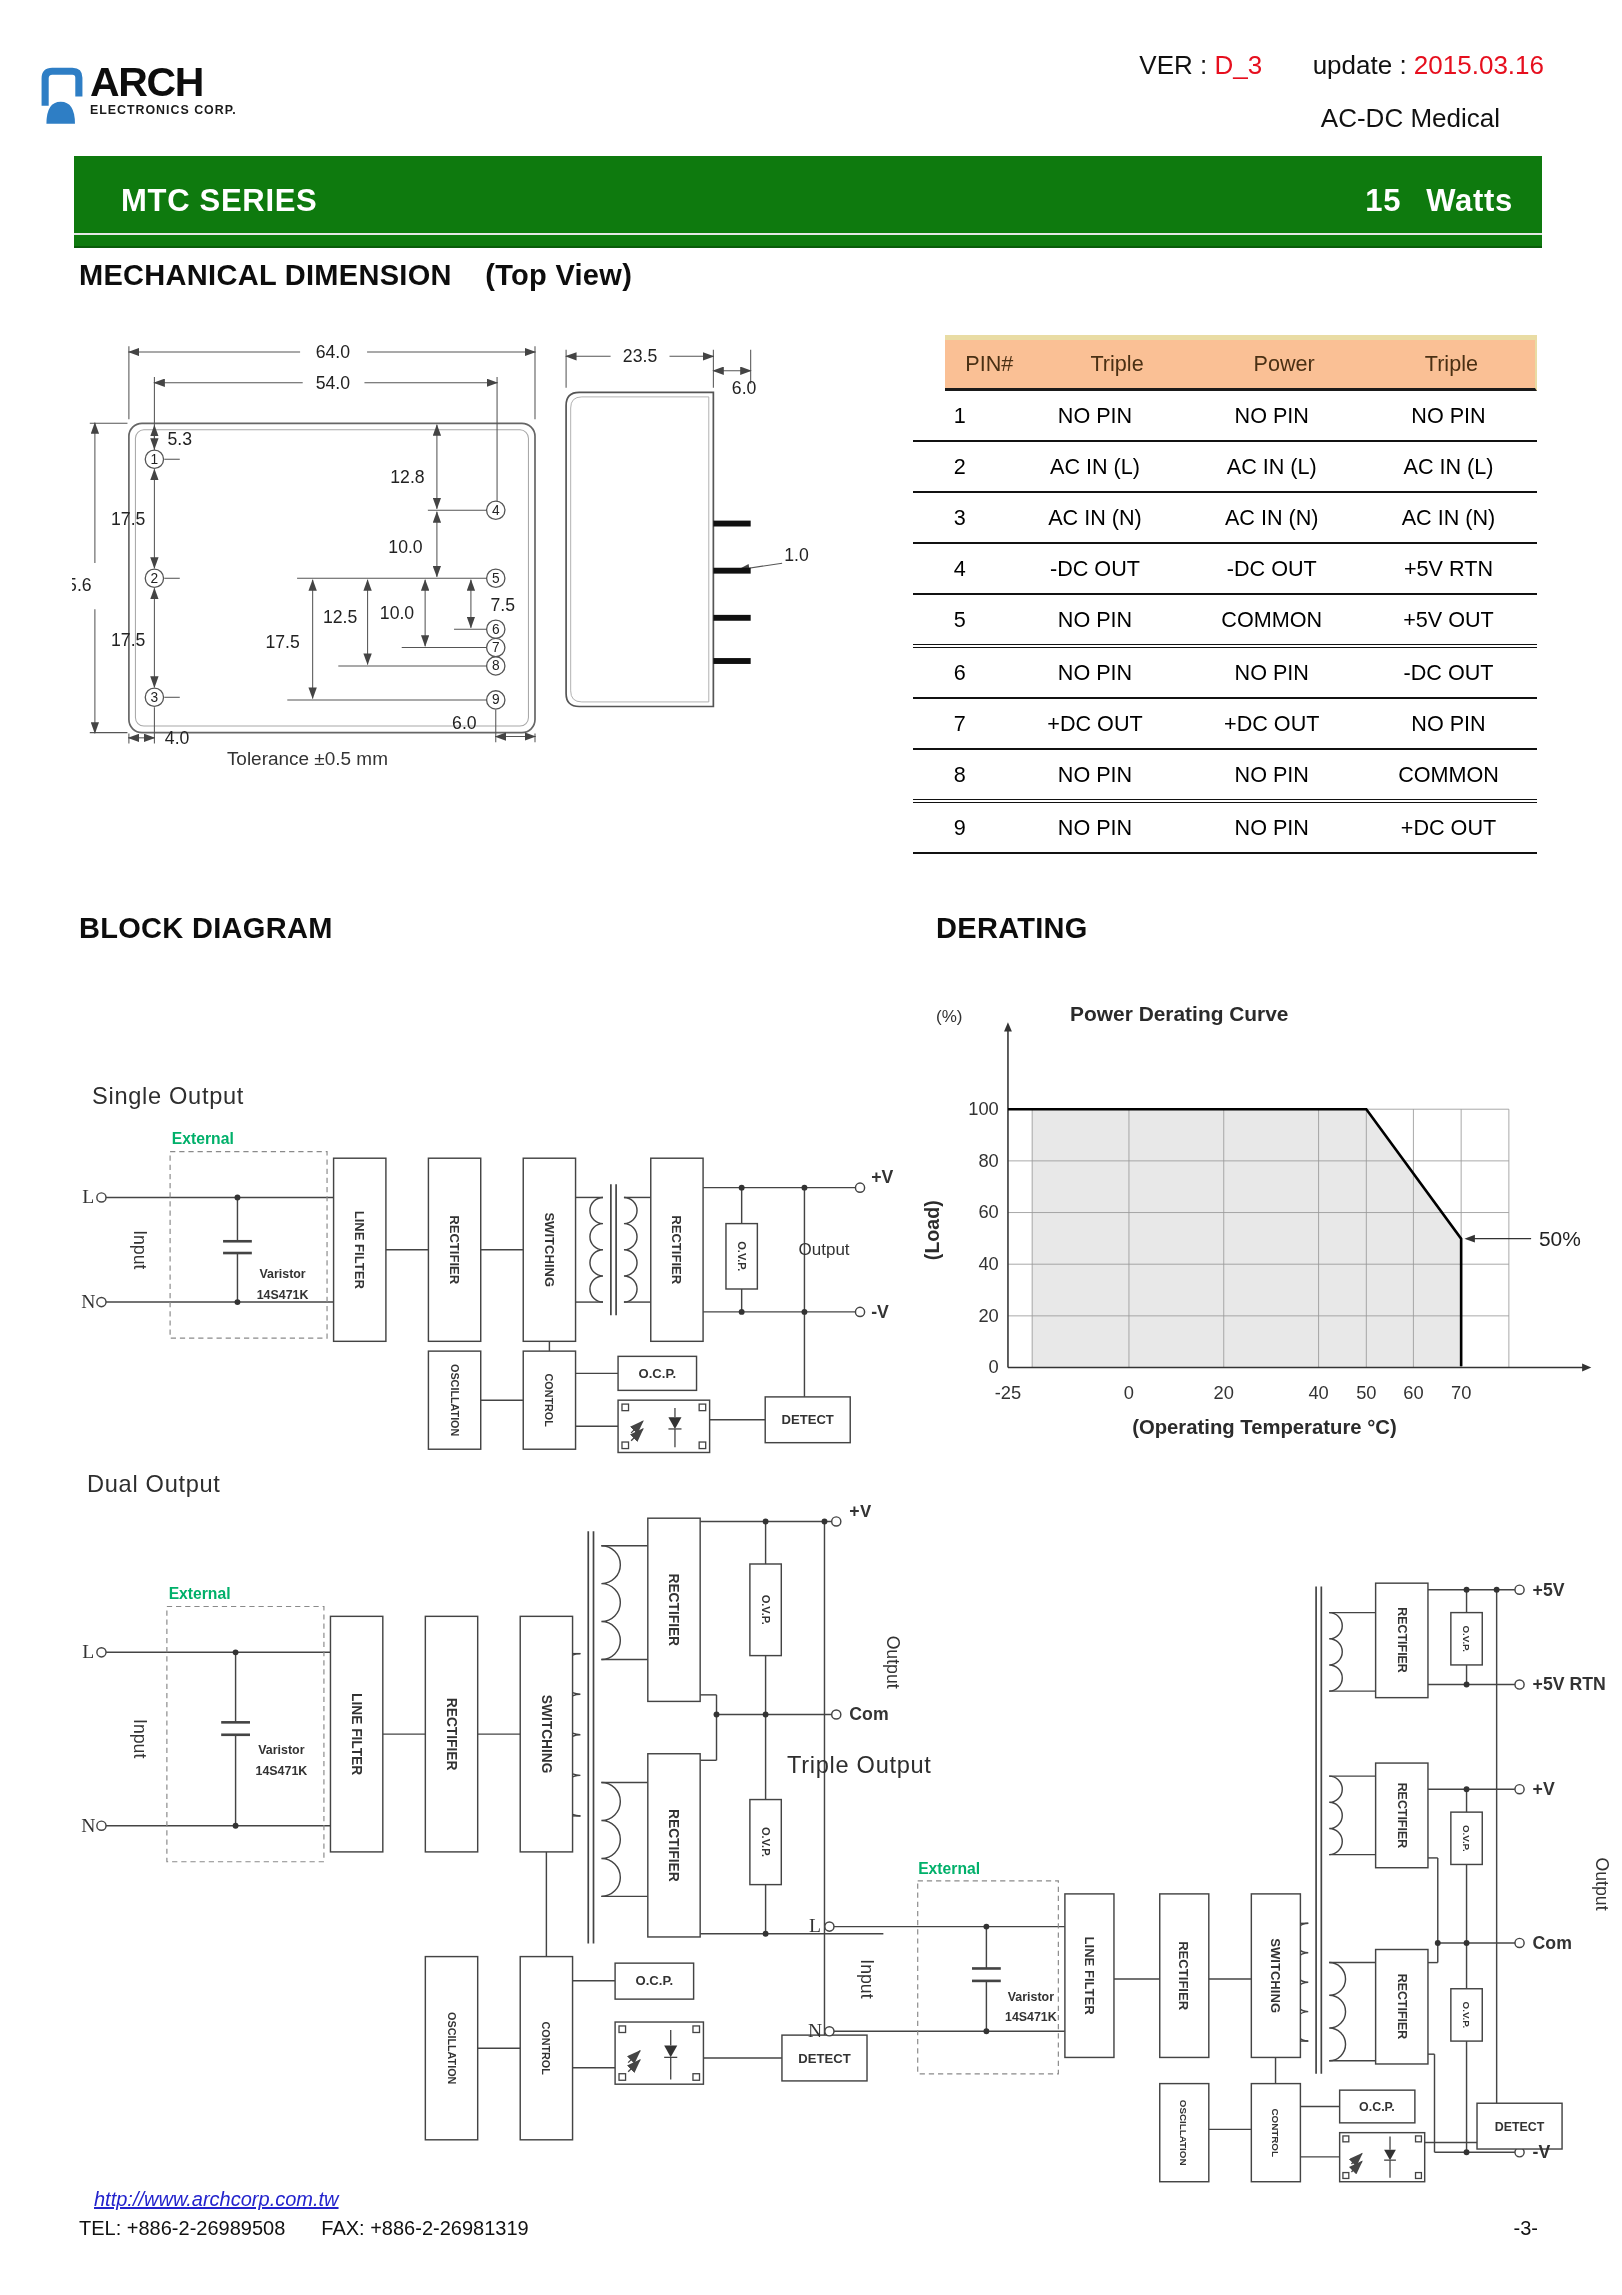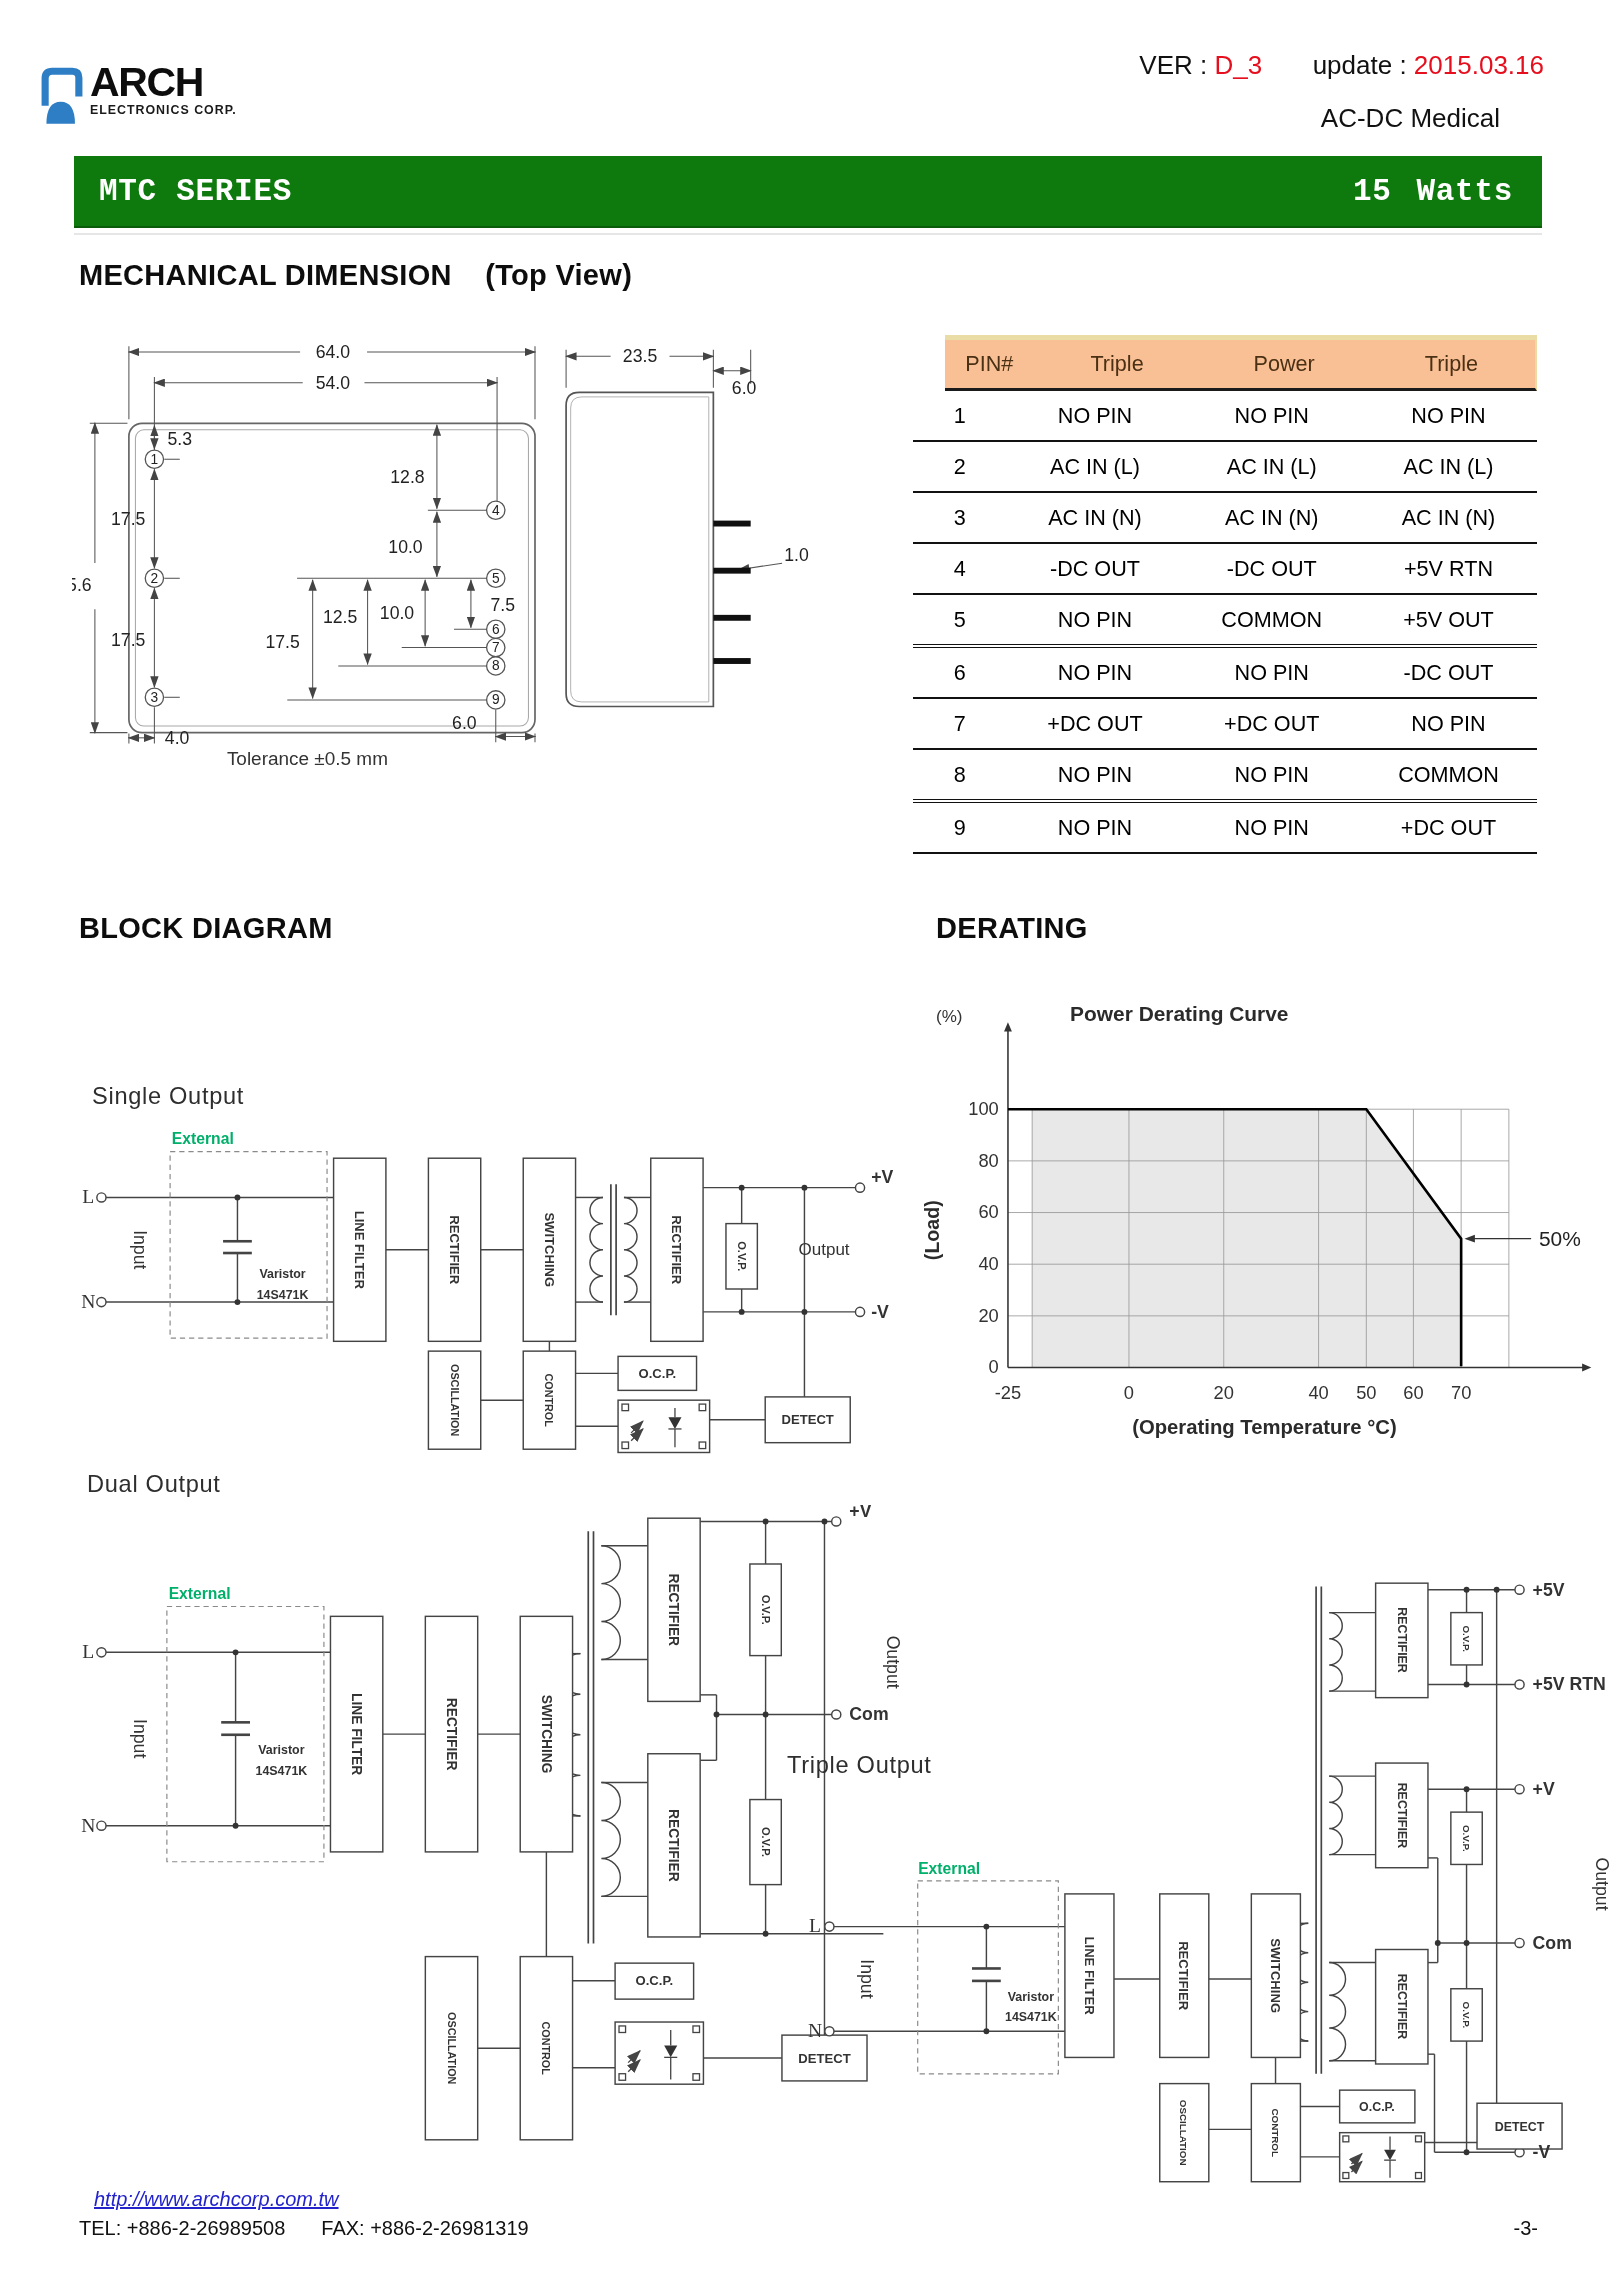--- a/index.html
+++ b/index.html
@@ -9,23 +9,23 @@
   svg{font-family:"Liberation Sans",sans-serif;}
   .serif{font-family:"Liberation Serif",serif;}
   
   .logo-wrap{left:38px;top:15.7px;display:flex;align-items:flex-start;gap:3.9px;margin-top:48px;}
   .logo-text .nm{font-size:41px;font-weight:bold;letter-spacing:-1.3px;line-height:0.92;color:#0d0d0d;}
   .logo-text .sub{font-size:12.4px;font-weight:bold;letter-spacing:1px;color:#1a1a1a;margin-top:1.3px;}
   .ver-line{left:1112px;top:50px;width:432px;text-align:right;font-size:26px;color:#111;}
   .red{color:#e60f1e;}
   .cat-line{left:1068px;top:103px;width:432px;text-align:right;font-size:26px;color:#111;}
   
-  .banner{left:74px;top:156px;width:1468px;height:72px;background:#0e7a0e;
+  .banner{left:74px;top:156px;width:1468px;height:92px;background:#0e7a0e;
           display:flex;align-items:center;justify-content:space-between;
-          padding:0 29px 0 25px;box-sizing:border-box;border-bottom:2.6px solid #0a5c0a;font-family:Liberation Mono, monospace;}
+          padding:0 29px 0 47px;box-sizing:border-box;border-bottom:2.6px solid #0a5c0a;}
   .banner .t{color:#ffffff;font-size:31px;font-weight:bold;letter-spacing:0.7px;}
   .banner .w{display:flex;gap:25px;}
   .under-banner{left:74px;top:233px;width:1468px;height:2px;background:#e6e6e6;}
   
   .h1{font-size:29px;font-weight:bold;color:#0d0d0d;letter-spacing:0.3px;}
   
   .pin-table{left:913px;top:335px;width:624px;display:flex;flex-direction:column;font-size:21.6px;}
   .pt-head{display:flex;background:#fac095;border-top:5.2px solid #e9dca4;border-right:2.6px solid #e9dca4;
            border-bottom:3.3px solid #1a1a1a;height:48px;align-items:center;color:#4a3014;margin-left:32px;}
   .pt-row{display:flex;height:49px;align-items:center;border-bottom:2px solid #111;color:#000;}

